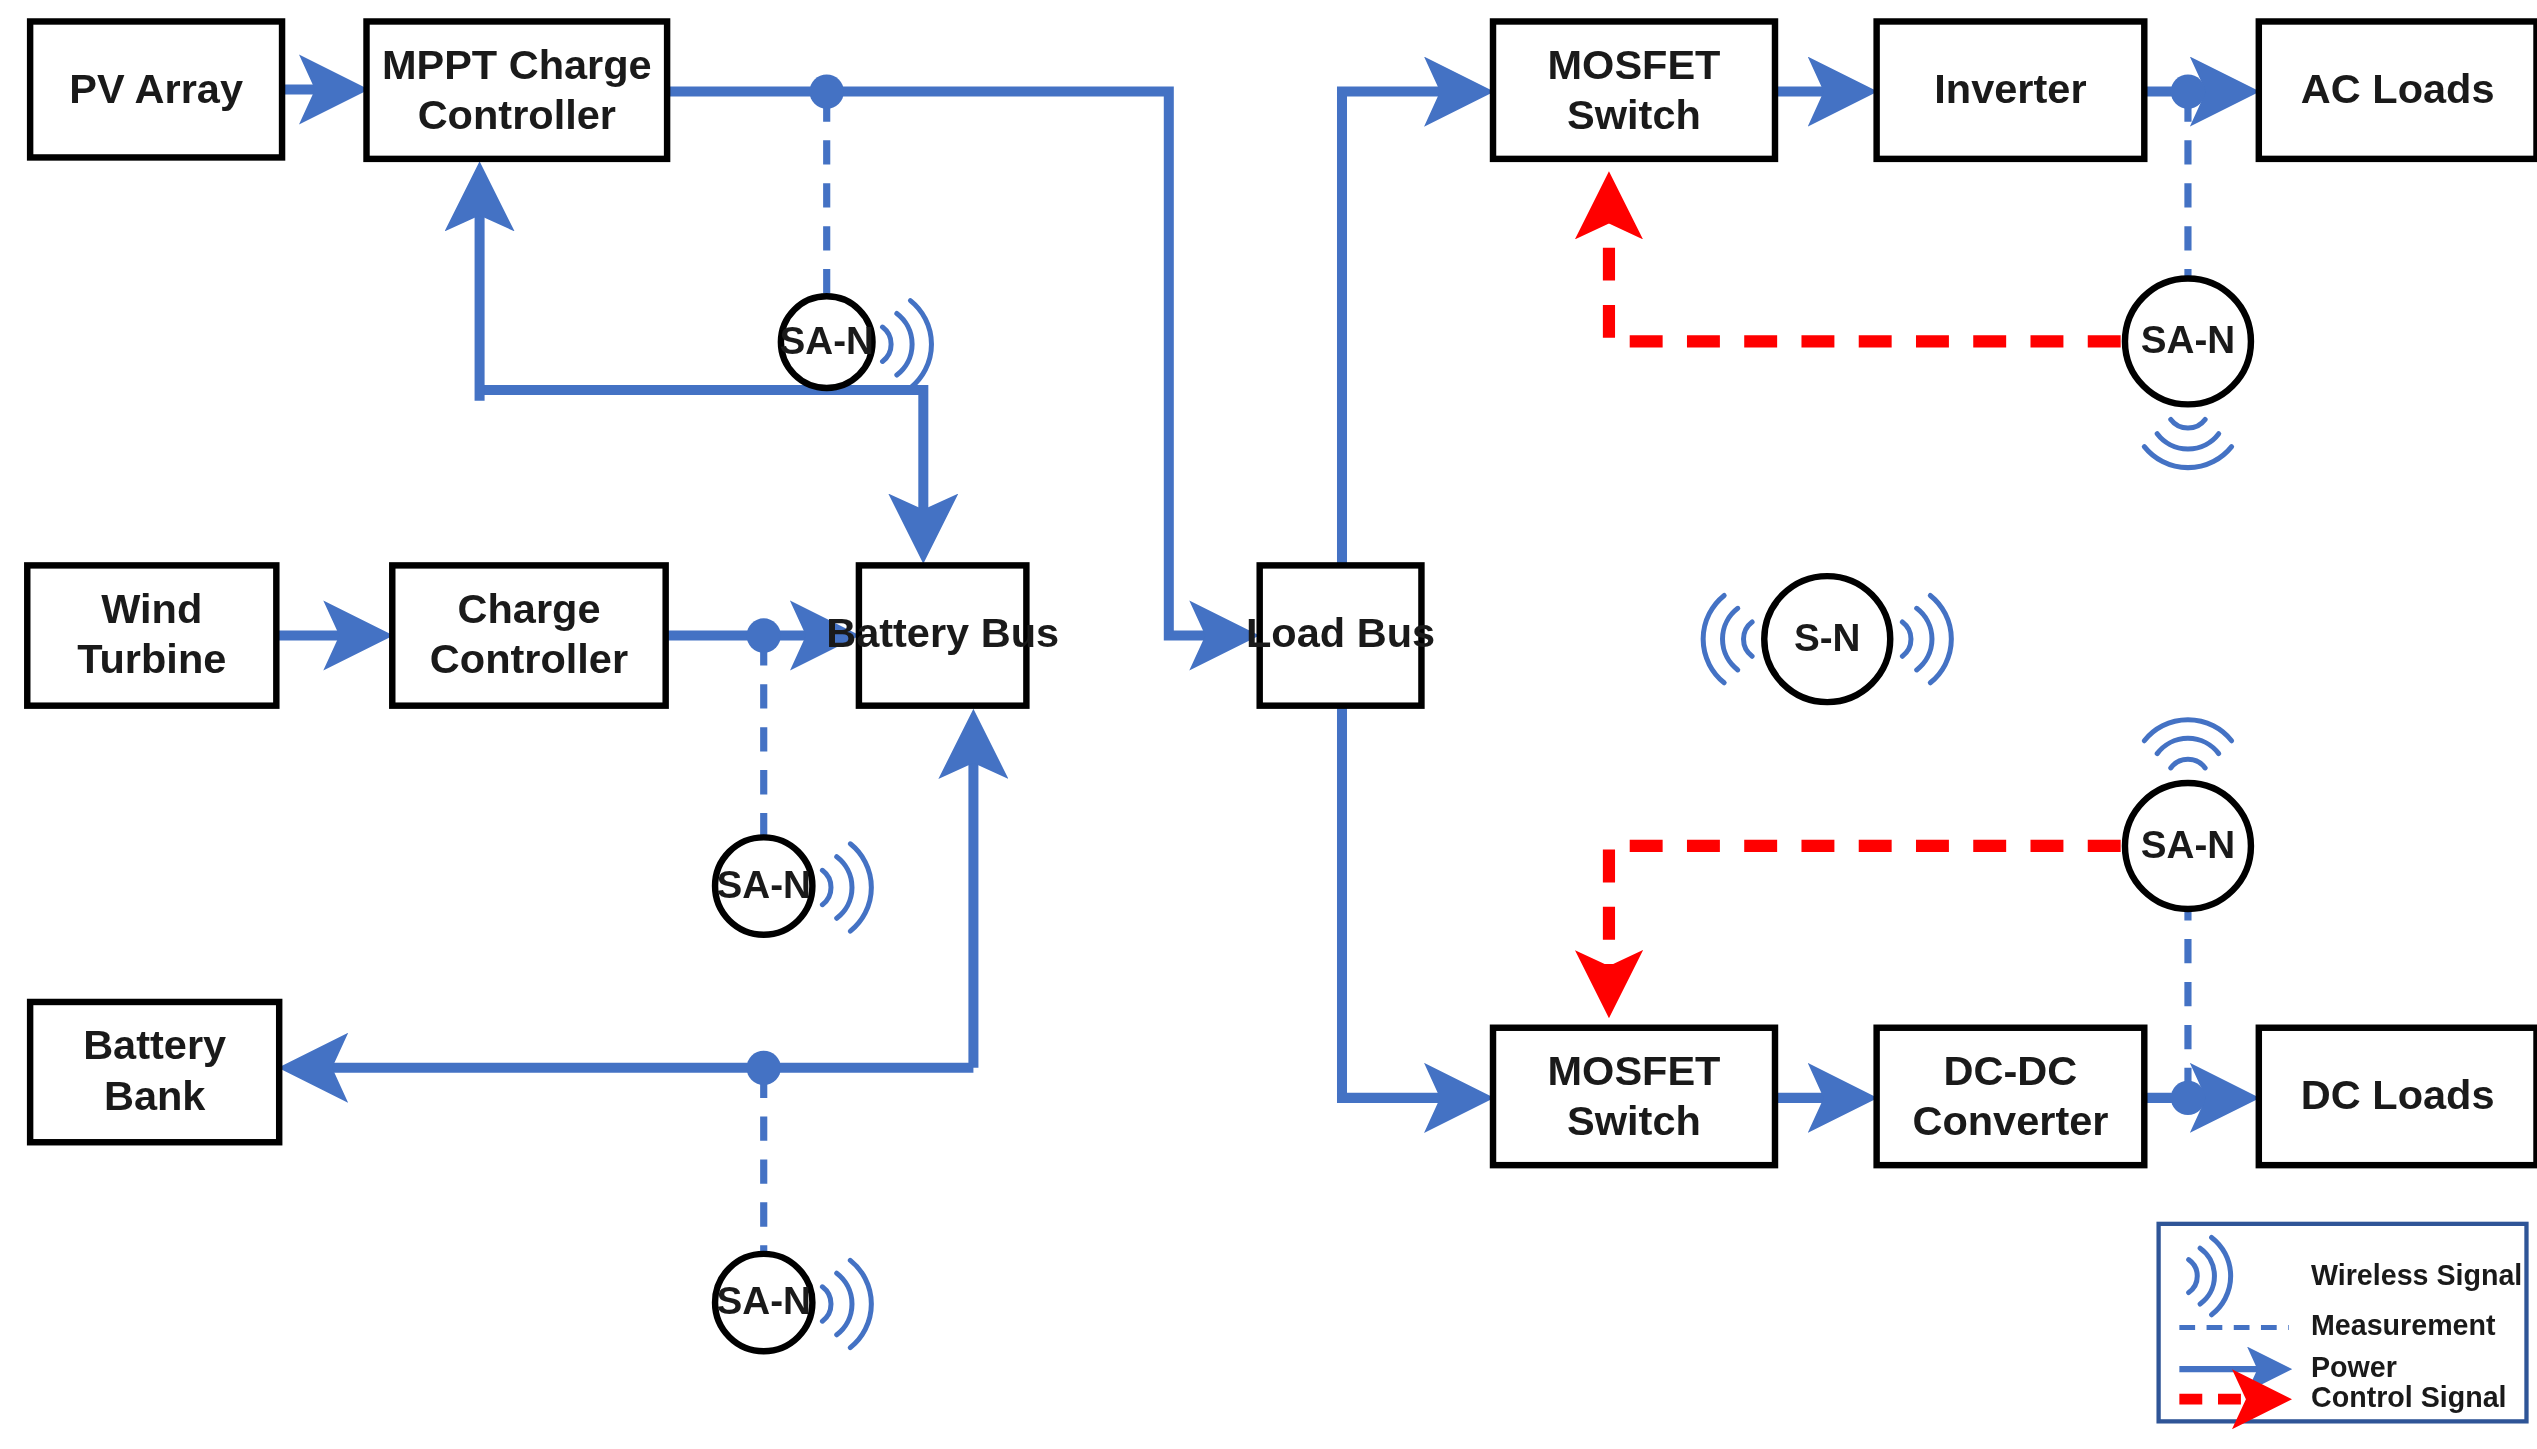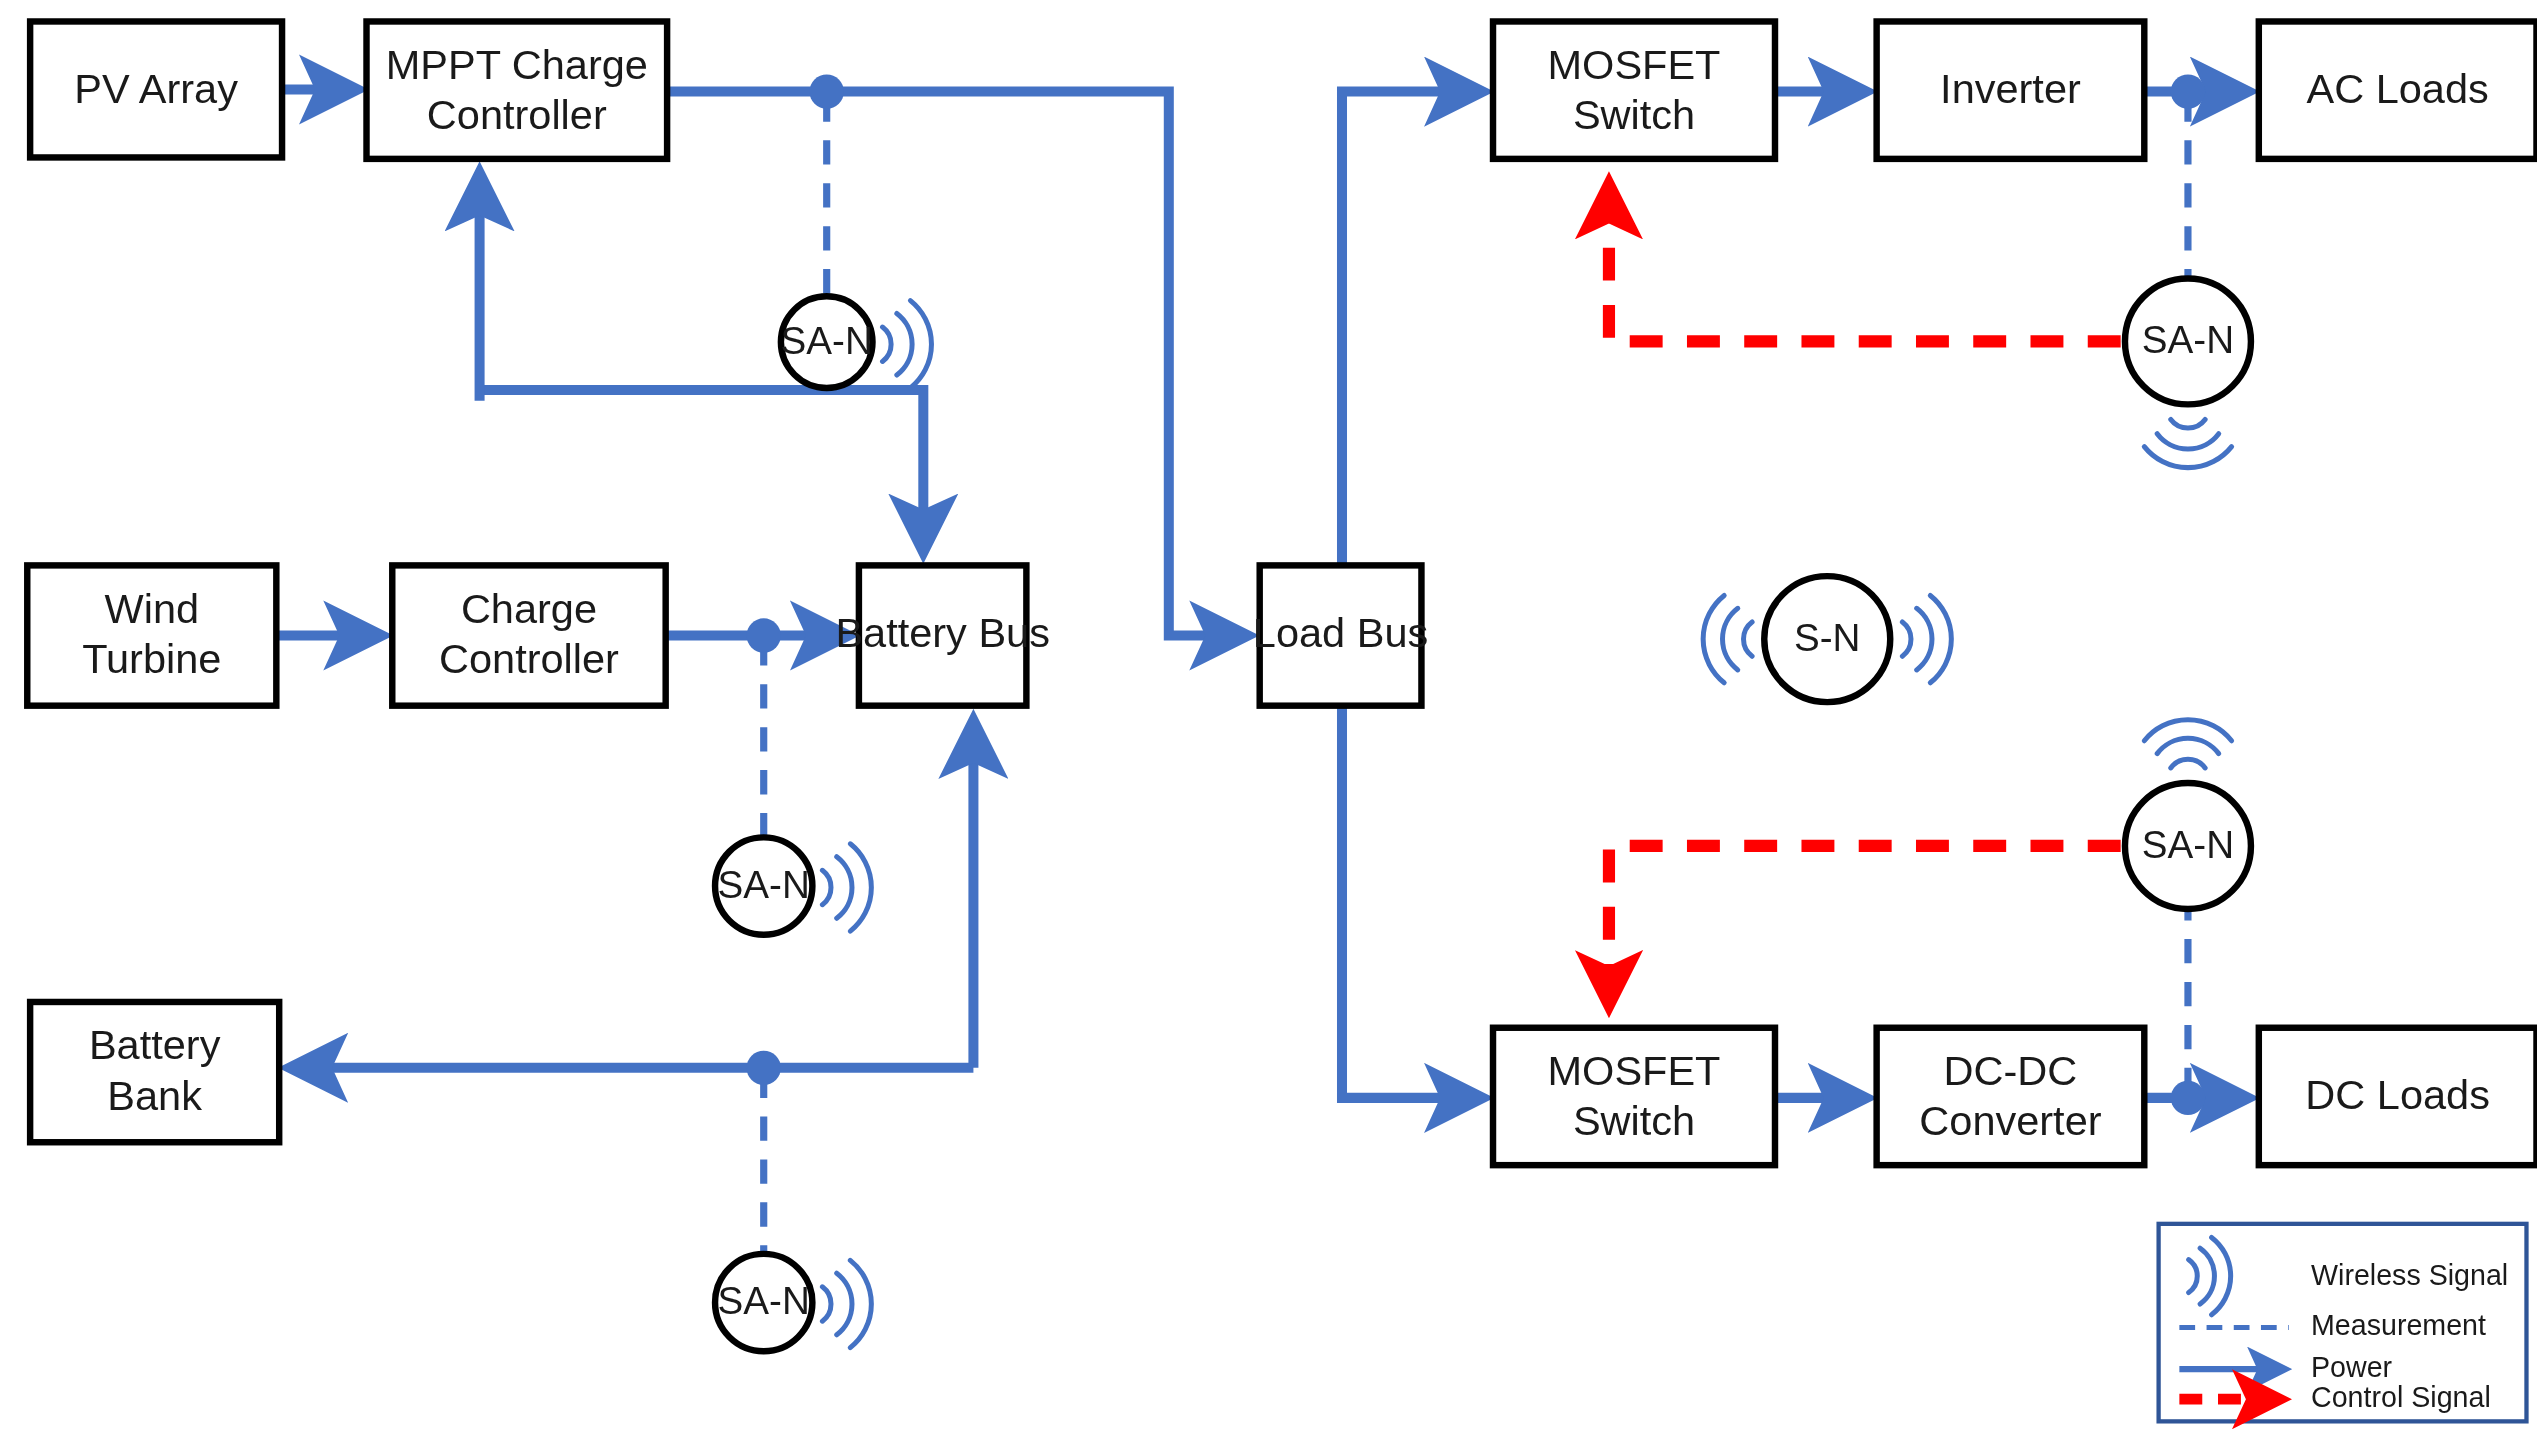--- a/index.html
+++ b/index.html
@@ -10,20 +10,21 @@
   body {
     width: 2538px;
     height: 1450px;
     font-family: "Liberation Sans", sans-serif;
     overflow: hidden;
   }
   #diagram-root {
     position: relative;
     width: 2538px;
     height: 1450px;
+    font-weight: bold;
   }
   svg#diagram {
     display: block;
     width: 2538px;
     height: 1450px;
   }
   .node-box {
     fill: #ffffff;
     stroke: #000000;
     stroke-width: 9;

